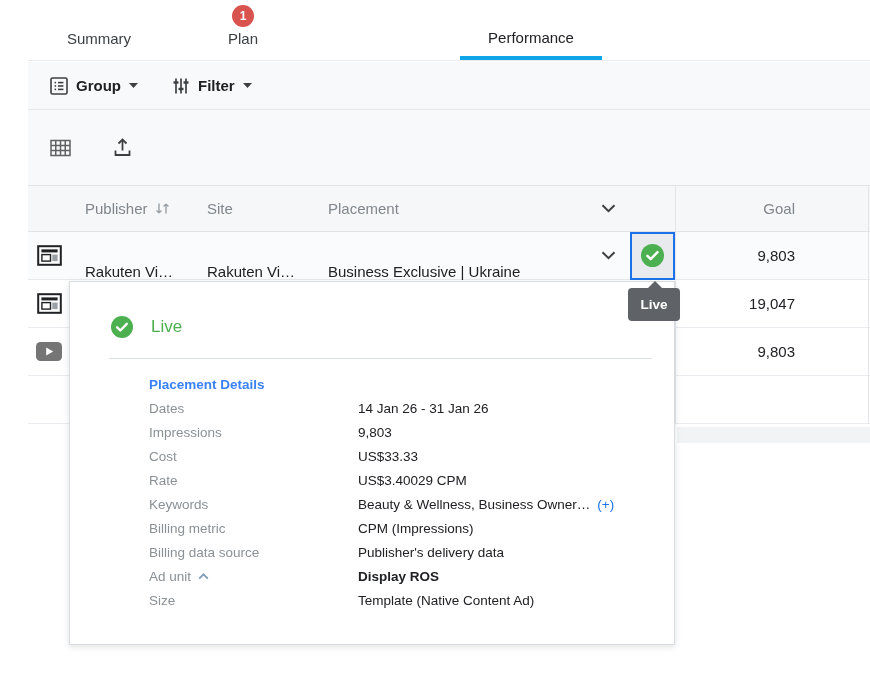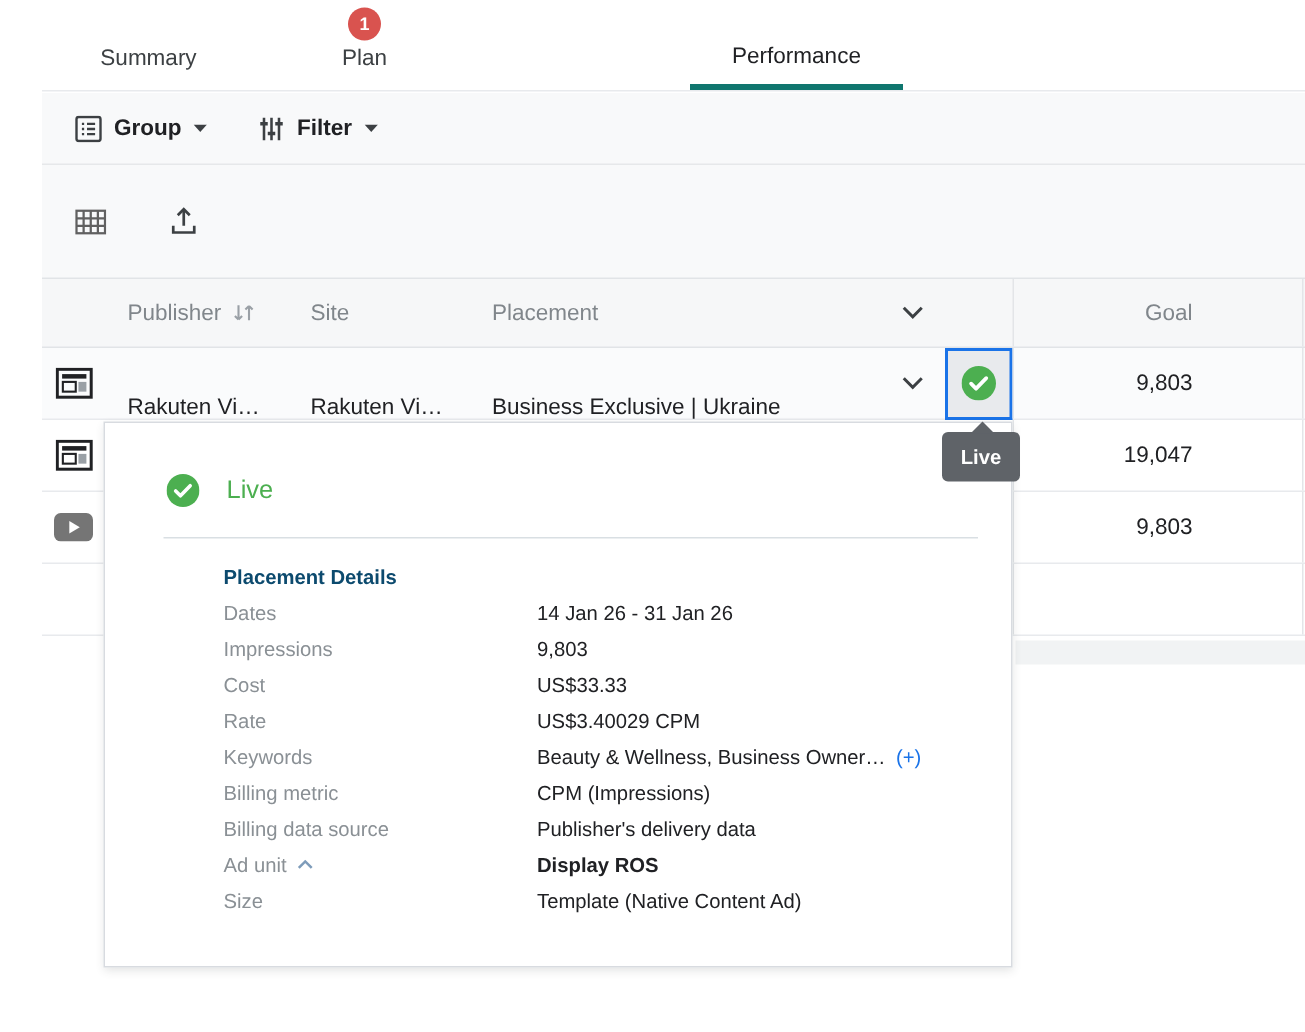--- a/index.html
+++ b/index.html
@@ -13,21 +13,21 @@
   
   .tabbar { position:absolute; top:0; left:0; width:870px; height:62px; background:#fff; }
   .tabbar-line { position:absolute; left:28px; right:0; top:60px; height:1px; background:#e8eaed; }
   .tab {
     position:absolute; top:0; height:60px; display:flex; align-items:flex-end; justify-content:center;
     padding-bottom:13px; font-size:15px; color:#3c4043; cursor:pointer;
   }
   .tab-summary     { left:50px;  width:98px;  }
   .tab-plan        { left:203px; width:80px;  }
   .tab-creatives   { left:330px; width:112px;margin-top:31px; }
-  .tab-performance { left:460px; width:142px; border-bottom:4px solid #0f766e; color:#202124; padding-bottom:10px; }
+  .tab-performance { left:460px; width:142px; border-bottom:4px solid #0ea5e9; color:#202124; padding-bottom:10px; }
   .tab-messages    { left:615px; width:122px; }
   .badge {
     position:absolute; left:232px; top:5px; width:22px; height:22px; border-radius:50%;
     background:#d9534f; color:#fff; font-size:12px; font-weight:bold;
     display:flex; align-items:center; justify-content:center;
   }
 
   
   .toolbar1 {
     position:absolute; top:62px; left:28px; right:0; height:48px;
@@ -73,21 +73,21 @@
 
   
   .popover {
     position:absolute; left:69px; top:281px; width:606px; height:364px;
     background:#fff; border:1px solid #d8dbe0; box-shadow:0 2px 6px rgba(60,64,67,.15);
     z-index:10;
   }
   .pop-status { position:absolute; top:34px; left:41px; display:flex; align-items:center; gap:18px; }
   .pop-status-label { font-size:17px; color:#4caf50; }
   .pop-divider { position:absolute; top:76px; left:39px; width:543px; height:1px; background:#d9dfe3; }
-  .pop-title { position:absolute; top:95px; left:79px; font-size:13.5px; font-weight:bold; color:#0c4a6e; }
+  .pop-title { position:absolute; top:95px; left:79px; font-size:13.5px; font-weight:bold; color:#3b82f6; }
   .pop-list { position:absolute; top:114px; left:0; right:0; }
   .detail-row { display:flex; align-items:center; height:24px; padding-left:79px; font-size:13.5px; }
   .detail-label { width:209px; color:#8a9095; display:flex; align-items:center; gap:7px; }
   .detail-value { color:#202124; white-space:nowrap; }
   .detail-value.bold { font-weight:bold; }
   .plus-link { color:#1a73e8; margin-left:7px; cursor:pointer; }
 
   
   .tooltip {
     position:absolute; left:628px; top:288px; width:52px; height:33px;

